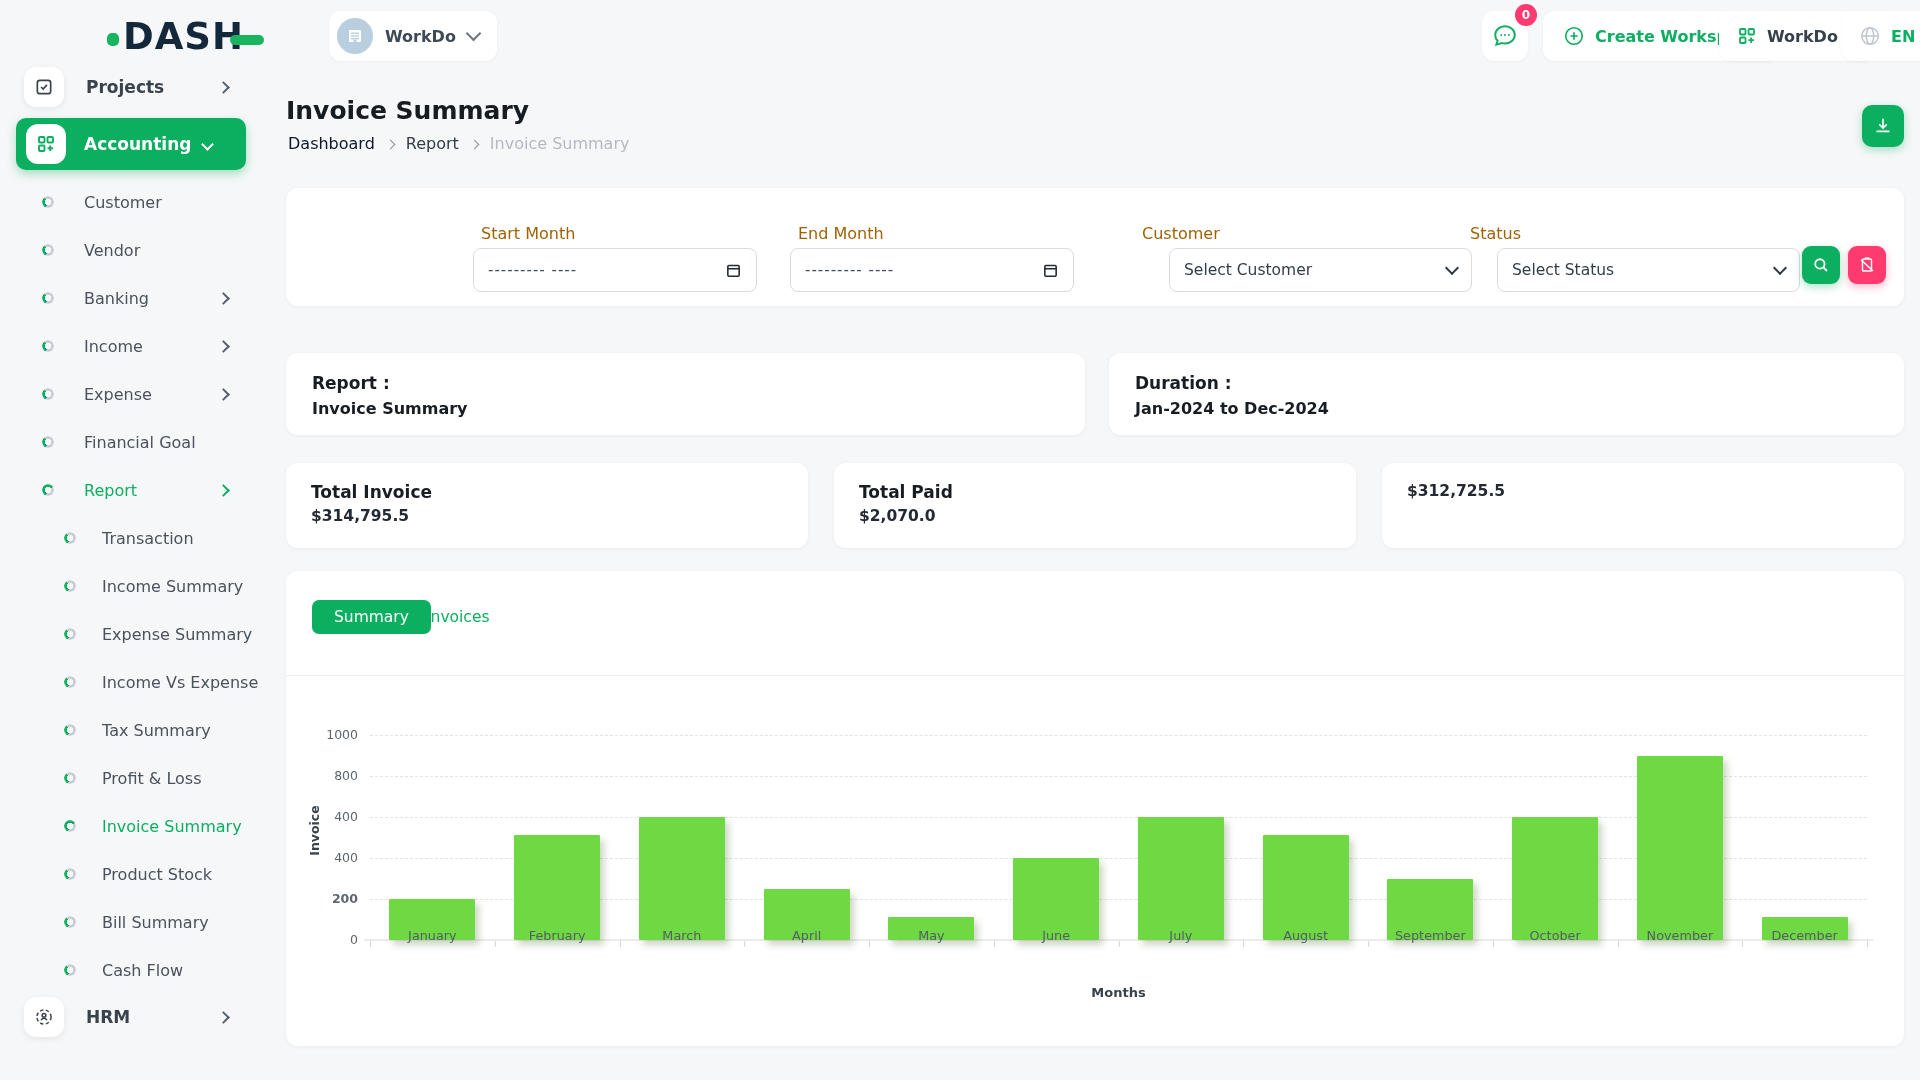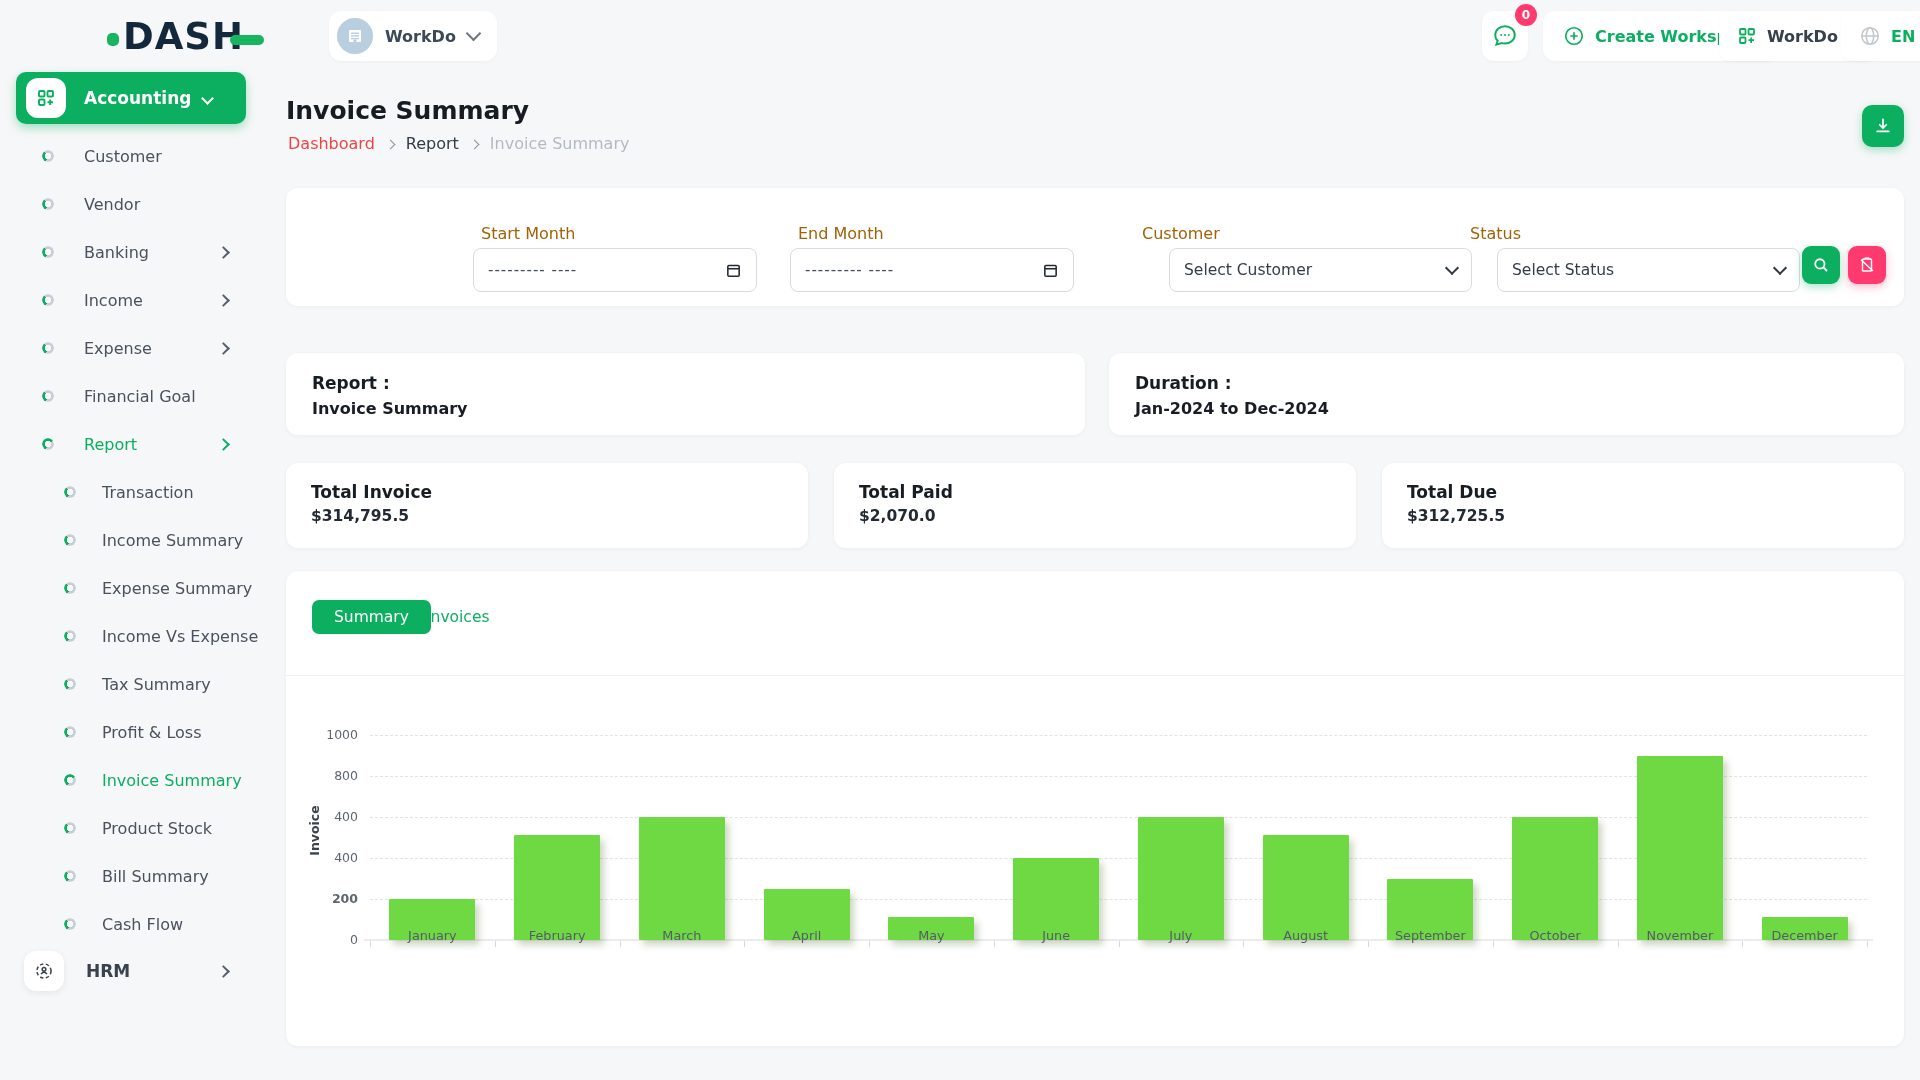--- a/index.html
+++ b/index.html
@@ -55,21 +55,21 @@
   .sb-sub2 .donut { margin-right:26px; }
   .sb-sub .lbl, .sb-sub2 .lbl { font-size:16px; color:#49525d; flex:1; }
   .sb-row.green .lbl { color:#0caf60; }
   .sb-row.green .sb-chev { border-color:#0caf60; }
   .sb-row.green .donut { background:conic-gradient(from 200deg,#0caf60 0 60%,#c9ced6 60% 100%); }
 
   
   .main { position:absolute; left:286px; top:72px; width:1618px; }
   .page-title { position:absolute; left:0; top:24px; font-size:25px; font-weight:700; color:#171c22; }
   .crumbs { position:absolute; left:2px; top:62px; display:flex; align-items:center; gap:12px; font-size:16px; }
-  .crumb-link { color:#ef4444; cursor:pointer; }
+  .crumb-link { color:#0f172a; cursor:pointer; }
   .crumb-mid { color:#333c46; cursor:pointer; }
   .crumb-cur { color:#b4bac1; }
   .crumb-sep { width:7px; height:7px; border-right:1.6px solid #8a929b; border-bottom:1.6px solid #8a929b; transform:rotate(-45deg); margin-top:1px; }
   .dl-btn { position:absolute; right:0; top:33px; width:42px; height:42px; border-radius:10px; background:#0caf60;
             display:flex; align-items:center; justify-content:center; cursor:pointer; box-shadow:0 3px 8px rgba(12,175,96,0.35); }
 
   .card { position:absolute; background:#fff; border-radius:12px; box-shadow:0 1px 4px rgba(25,35,45,0.05); }
   .filter-card { left:0; top:116px; width:1618px; height:118px; }
   .f-label { position:absolute; top:36px; font-size:16px; color:#a16207; }
   .f-input { position:absolute; top:60px; height:44px; border:1px solid #d8dce1; border-radius:8px; background:#fff;
@@ -168,20 +168,30 @@
       <circle cx="12" cy="12" r="9"></circle>
       <ellipse cx="12" cy="12" rx="4" ry="9"></ellipse>
       <path d="M3 12h18"></path>
     </svg>
     <span class="lbl">EN</span>
     <div class="chev"></div>
   </div>
 </div>
 
 <div class="sidebar" id="sidebar">
+    <div class="sb-row sb-top">
+      <div class="icon-box">
+        <svg width="20" height="20" viewBox="0 0 24 24" fill="none" stroke="#39424d" stroke-width="2">
+          <rect x="4" y="4" width="16" height="16" rx="3"></rect>
+          <path d="M8.5 12l2.5 2.5 4.5-5"></path>
+        </svg>
+      </div>
+      <div class="lbl">Projects</div>
+      <div class="sb-chev"></div>
+    </div>
     <div class="sb-active-pill">
       <div class="icon-box">
         <svg width="20" height="20" viewBox="0 0 20 20" fill="none" stroke="#0caf60" stroke-width="1.9">
           <rect x="3" y="3" width="5.5" height="5.5" rx="1"></rect>
           <rect x="11.5" y="3" width="5.5" height="5.5" rx="1"></rect>
           <rect x="3" y="11.5" width="5.5" height="5.5" rx="1"></rect>
           <path d="M14.2 11.5v5.5M11.5 14.2h5.5"></path>
         </svg>
       </div>
       <div class="lbl">Accounting</div>
@@ -345,21 +355,20 @@
 
   <div class="card stat-card" style="left:0">
     <div class="stat-lbl">Total Invoice</div>
     <div class="stat-val">$314,795.5</div>
   </div>
   <div class="card stat-card" style="left:548px">
     <div class="stat-lbl">Total Paid</div>
     <div class="stat-val">$2,070.0</div>
   </div>
   <div class="card stat-card" style="left:1096px">
-    <div class="stat-lbl">Total Due</div>
     <div class="stat-val">$312,725.5</div>
   </div>
 
   <div class="card chart-card">
     <div class="tab-pill">Summary</div>
     <div class="tab-link">Invoices</div>
     <div class="tab-div"></div>
     <div class="invoice-lbl">Invoice</div>
     <div id="ylabels">
         <div class="ylab" style="left: 12px; top: 361px;">0</div>
@@ -409,14 +418,15 @@
         <div class="xlab" style="left: 458.125px;">April</div>
         <div class="xlab" style="left: 582.875px;">May</div>
         <div class="xlab" style="left: 707.625px;">June</div>
         <div class="xlab" style="left: 832.375px;">July</div>
         <div class="xlab" style="left: 957.125px;">August</div>
         <div class="xlab" style="left: 1081.88px;">September</div>
         <div class="xlab" style="left: 1206.62px;">October</div>
         <div class="xlab" style="left: 1331.38px;">November</div>
         <div class="xlab" style="left: 1456.12px;">December</div>
       </div>
+    <div class="months-lbl">Months</div>
   </div>
 </div>
 
 </body></html>

